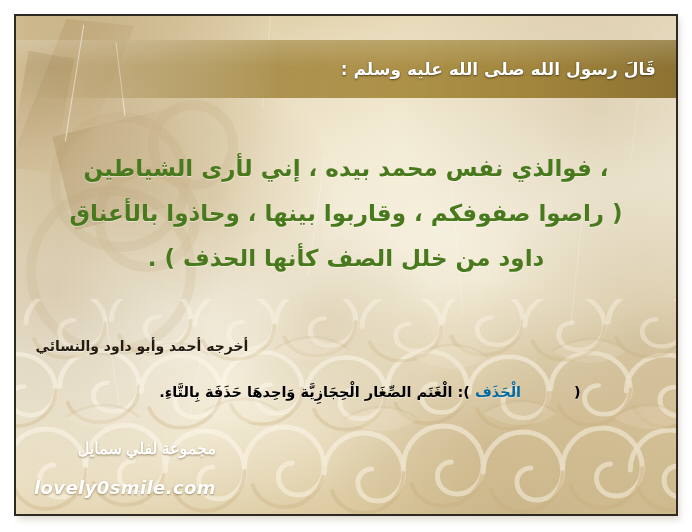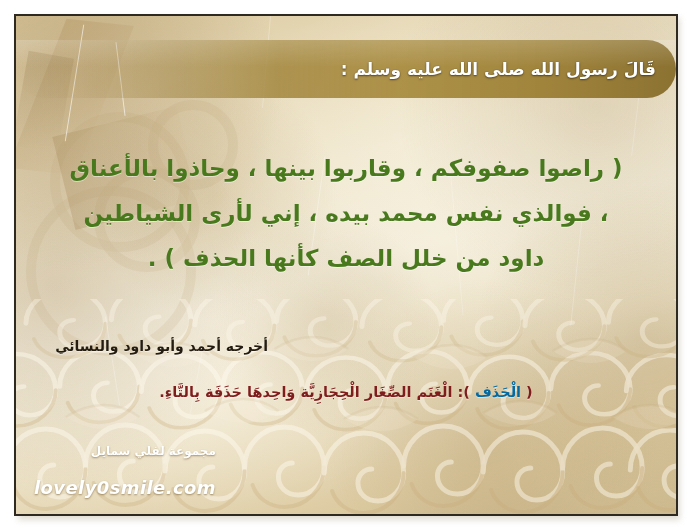--- a/index.html
+++ b/index.html
@@ -140,21 +140,20 @@
     padding-right: 20px;
     box-sizing: border-box;
     background: linear-gradient(90deg,
                 rgba(154,126,58,0) 0%,
                 rgba(154,126,58,.10) 10%,
                 rgba(154,126,58,.48) 24%,
                 rgba(164,136,64,.88) 40%,
                 rgba(170,142,68,.97) 58%,
                 rgba(160,132,60,1) 80%,
                 rgba(140,114,50,1) 100%);
-    border-radius: 29px;
   }
   .banner::before {
     content: "";
     position: absolute;
     left: 0; right: 0; top: 0; height: 46%;
     background: linear-gradient(180deg, rgba(255,255,255,.18), rgba(255,255,255,0));
     pointer-events: none;
   }
   .banner-text {
     position: relative;
@@ -184,21 +183,21 @@
   }
   .quote-line { display: block; white-space: nowrap; }
 
   
   .source {
     position: absolute;
     right: 0;
     left: 0;
     top: 322px;
     direction: rtl;
-    text-align: right;
+    text-align: center;
     padding-right: 408px;
     box-sizing: border-box;
     color: #241c10;
     font-size: 14px;
     font-weight: bold;
     white-space: nowrap;
     text-shadow: 0 1px 0 rgba(255,255,255,.4);
   }
 
   
@@ -208,36 +207,37 @@
     top: 368px;
     direction: rtl;
     text-align: center;
     font-size: 14.5px;
     font-weight: bold;
     color: #8c2230;
     white-space: nowrap;
     text-shadow: 0 1px 0 rgba(255,255,255,.4);
   }
   .gloss .term { color: #0369a1; }
-  .gloss .brk  { color: #7f1d1d; }
+  .gloss .brk  { color: #000000; margin-left: 48px; }
 
   
   .watermark {
     position: absolute;
     left: 18px;
     bottom: 16px;
     color: #ffffff;
     text-shadow: 0 1px 2px rgba(120,96,56,.65);
   }
   .wm-ar {
     direction: rtl;
-    font-size: 12px;
+    font-size: 16px;
     font-weight: bold;
     letter-spacing: .5px;
     margin-bottom: 19px;
+    font-family: Liberation Serif, serif;
   }
   .wm-url {
     font-size: 18px;
     font-weight: bold;
     font-style: italic;
     letter-spacing: .4px;
     font-family: "DejaVu Sans", "Liberation Sans", sans-serif;
     margin-top: 12px;
   }
 </style>
@@ -335,22 +335,22 @@
       <i style="left:96px;  top:300px; width:1px;  height:90px;  transform:rotate(-9deg); opacity:.45;"></i>
       <i style="left:620px; top:60px;  width:1px;  height:80px;  transform:rotate(7deg); opacity:.35;"></i>
       <i style="left:180px; top:330px; width:1px;  height:70px;  transform:rotate(11deg); opacity:.35;"></i>
     </div>
 
     <div class="banner">
       <span class="banner-text">قَالَ رسول الله صلى الله عليه وسلم :</span>
     </div>
 
     <div class="quote">
+      <span class="quote-line">، فوالذي نفس محمد بيده ، إني لأرى الشياطين</span>
       <span class="quote-line">( راصوا صفوفكم ، وقاربوا بينها ، وحاذوا بالأعناق</span>
-      <span class="quote-line">، فوالذي نفس محمد بيده ، إني لأرى الشياطين</span>
       <span class="quote-line">داود من خلل الصف كأنها الحذف ) .</span>
     </div>
 
     <div class="source">أخرجه أحمد وأبو داود والنسائي</div>
 
     <div class="gloss">
       <span class="brk">( </span><span class="term">الْحَذَف</span><span class="brk"> ): الْغَنَم الصِّغَار الْحِجَازِيَّة وَاحِدهَا حَذَفَة بِالتَّاءِ.</span>
     </div>
 
     <div class="watermark">

